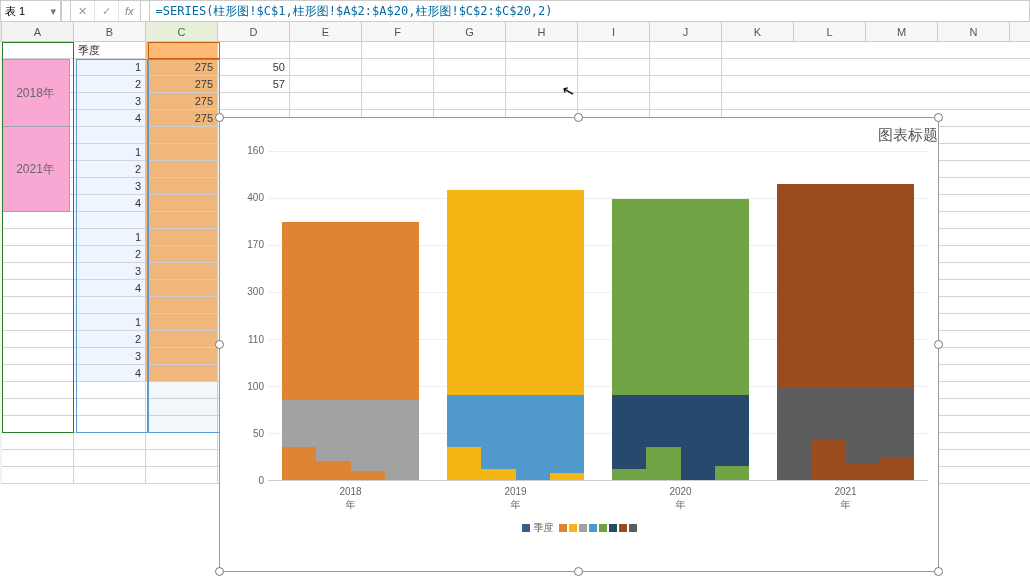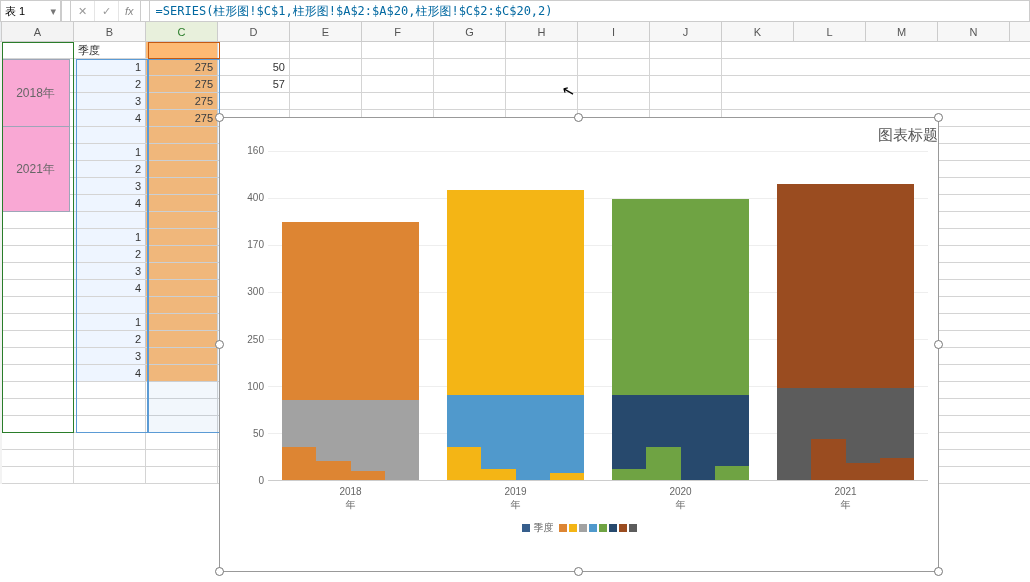--- a/index.html
+++ b/index.html
@@ -467,21 +467,21 @@
         <div class="y-tick">
           <span>400</span>
         </div>
         <div class="y-tick">
           <span>170</span>
         </div>
         <div class="y-tick">
           <span>300</span>
         </div>
         <div class="y-tick">
-          <span>250</span>
+          <span>110</span>
         </div>
         <div class="y-tick">
           <span>100</span>
         </div>
         <div class="y-tick">
           <span>50</span>
         </div>
         <div class="y-tick">
           <span>0</span>
         </div>

